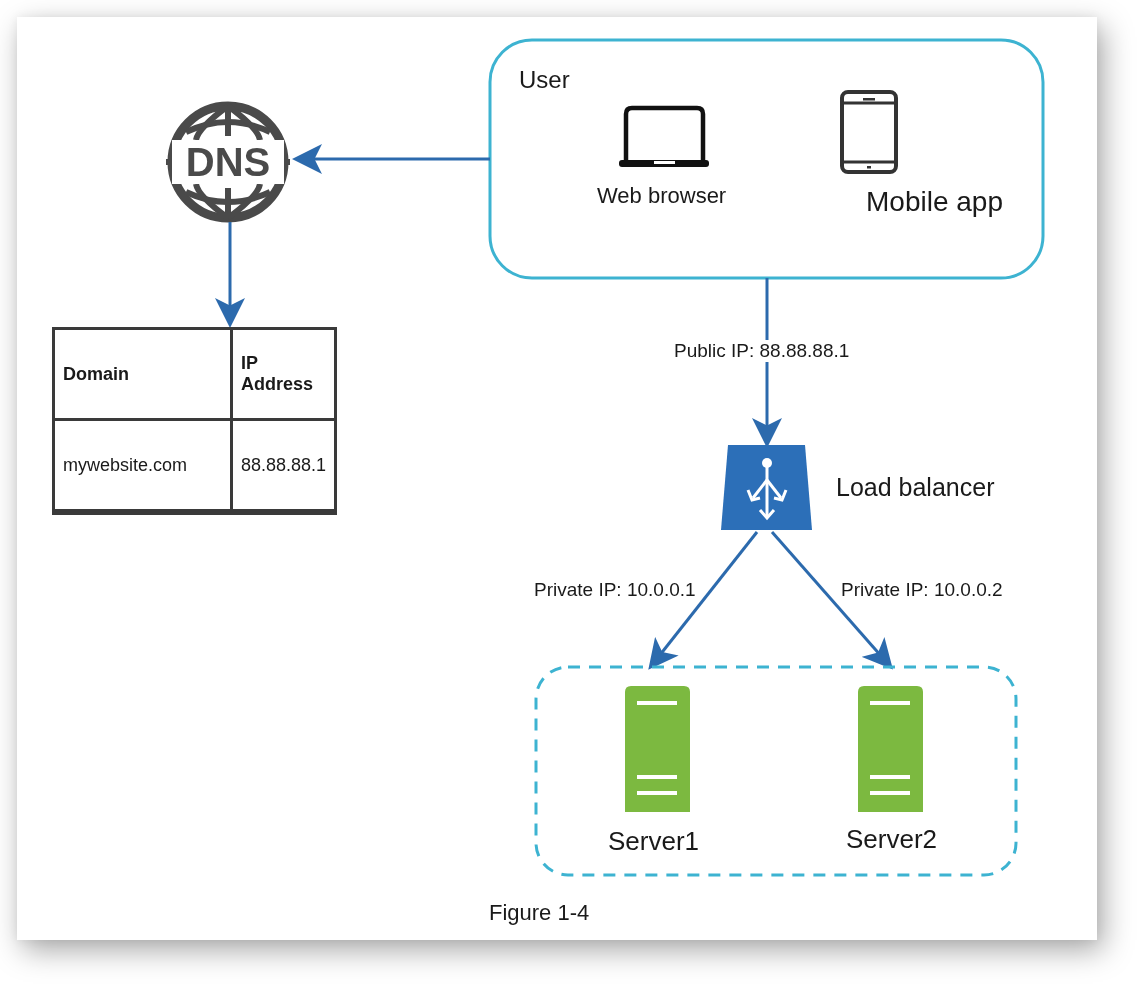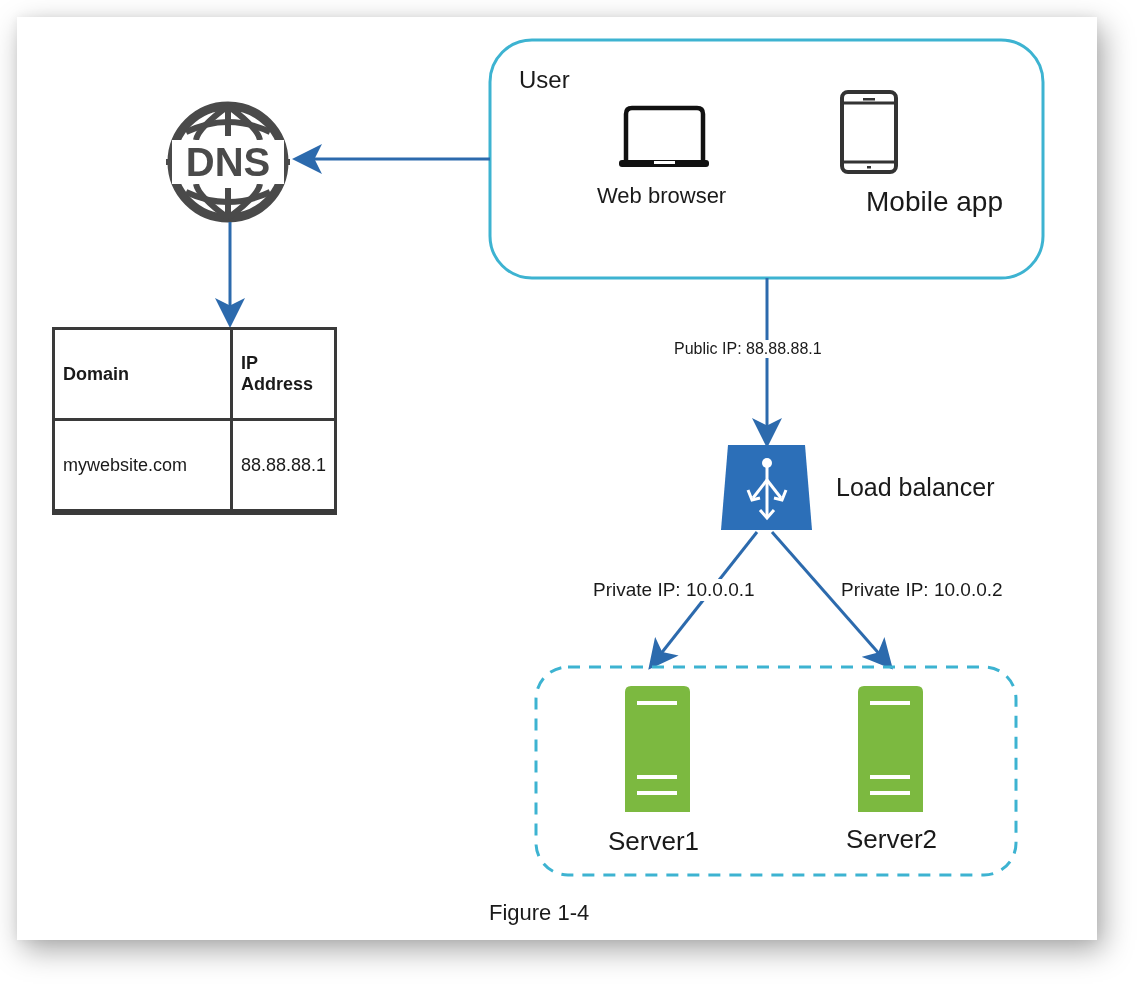--- a/index.html
+++ b/index.html
@@ -10,23 +10,23 @@
   .card {
     position:absolute; left:17px; top:17px; width:1080px; height:923px;
     background:#ffffff;
     box-shadow: 6px 10px 28px rgba(0,0,0,0.35), 0 0 10px rgba(0,0,0,0.06);
   }
   svg.diagram { position:absolute; left:0; top:0; }
   .lbl { position:absolute; white-space:nowrap;text-align:center; }
   .user-title { left:519px; top:66px; font-size:24px; }
   .web-lbl { left:597px; top:183px; font-size:22px; }
   .mob-lbl { left:866px; top:186px; font-size:28px; }
-  .pub-lbl { left:672px; top:340px; font-size:16px; background:#fff; padding:0 2px; }
+  .pub-lbl { left:672px; top:340px; font-size:19px; background:#fff; padding:0 2px; }
   .lb-lbl { left:836px; top:473px; font-size:25px; }
-  .priv1-lbl { left:591px; top:579px; font-size:19px; background:#fff; padding:0 2px; }
+  .priv1-lbl { left:532px; top:579px; font-size:19px; background:#fff; padding:0 2px; }
   .priv2-lbl { left:801px; top:579px; font-size:19px; background:#fff; padding:0 2px;margin-left:38px; }
   .srv1-lbl { left:608px; top:826px; font-size:26px; }
   .srv2-lbl { left:846px; top:824px; font-size:26px; }
   .fig-lbl { left:489px; top:900px; font-size:22px; }
 
   table.dns-table {
     position:absolute; left:52px; top:327px; width:285px; height:182px;
     border-collapse:collapse; border:3px solid #3a3a3a;
     box-shadow:0 3px 0 #3a3a3a;
   }

